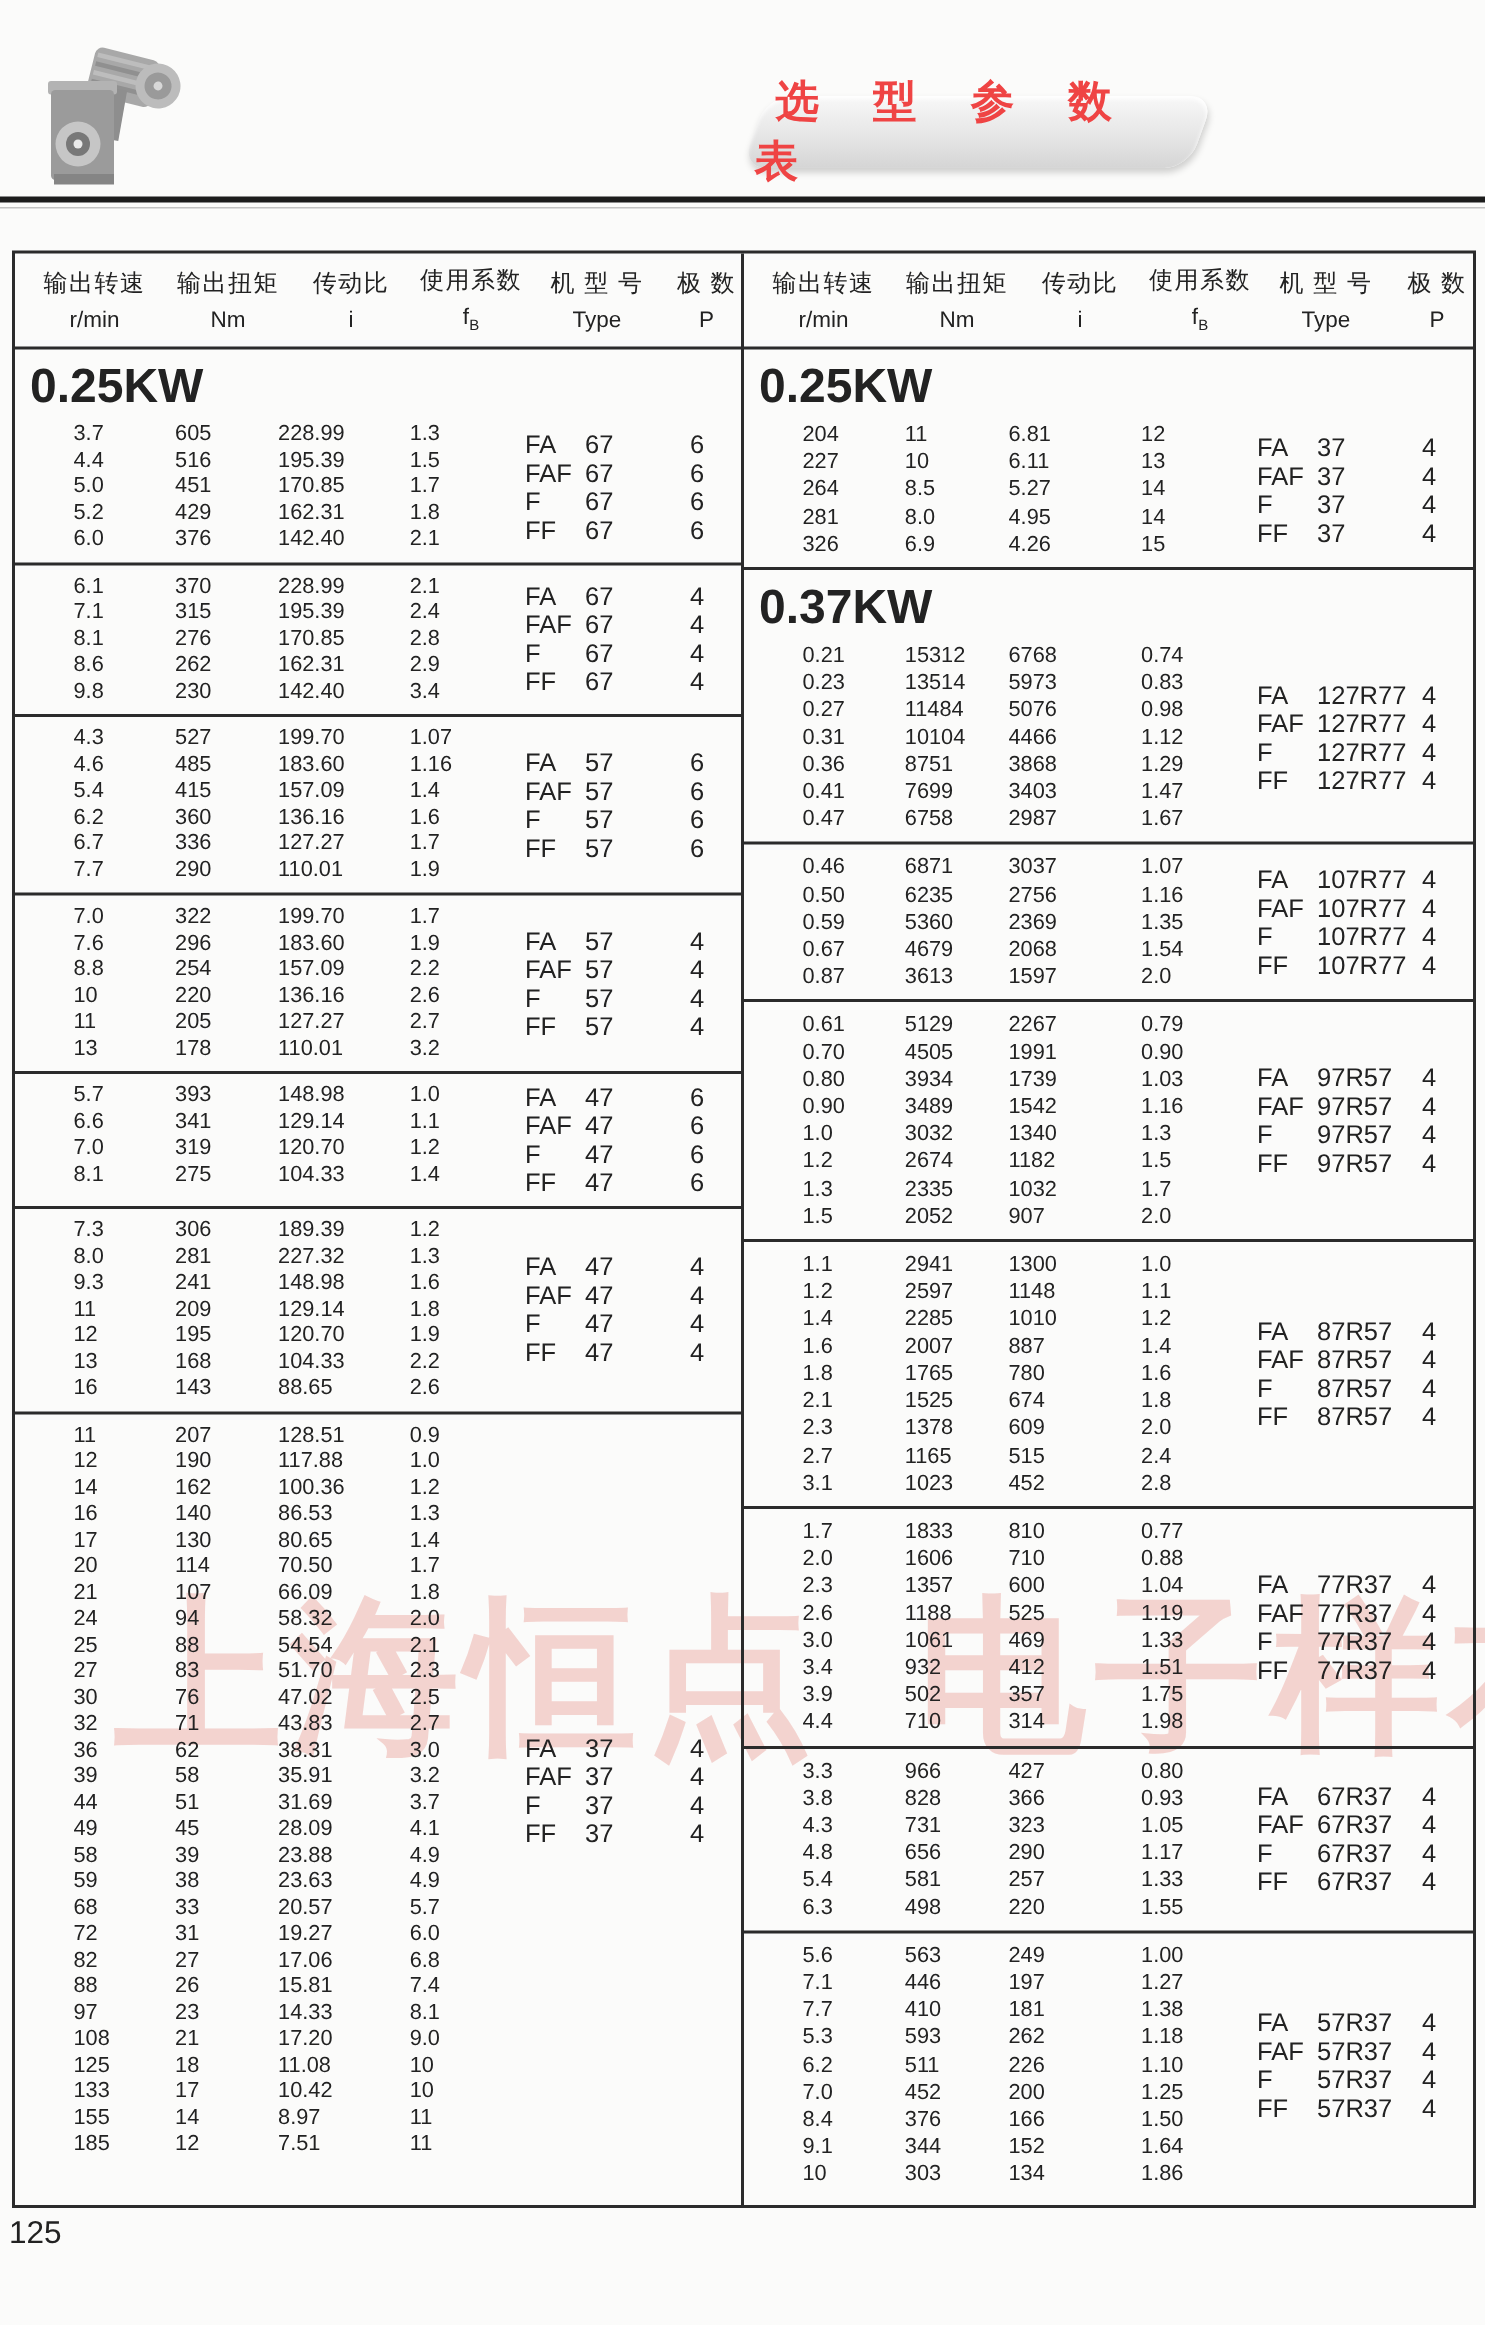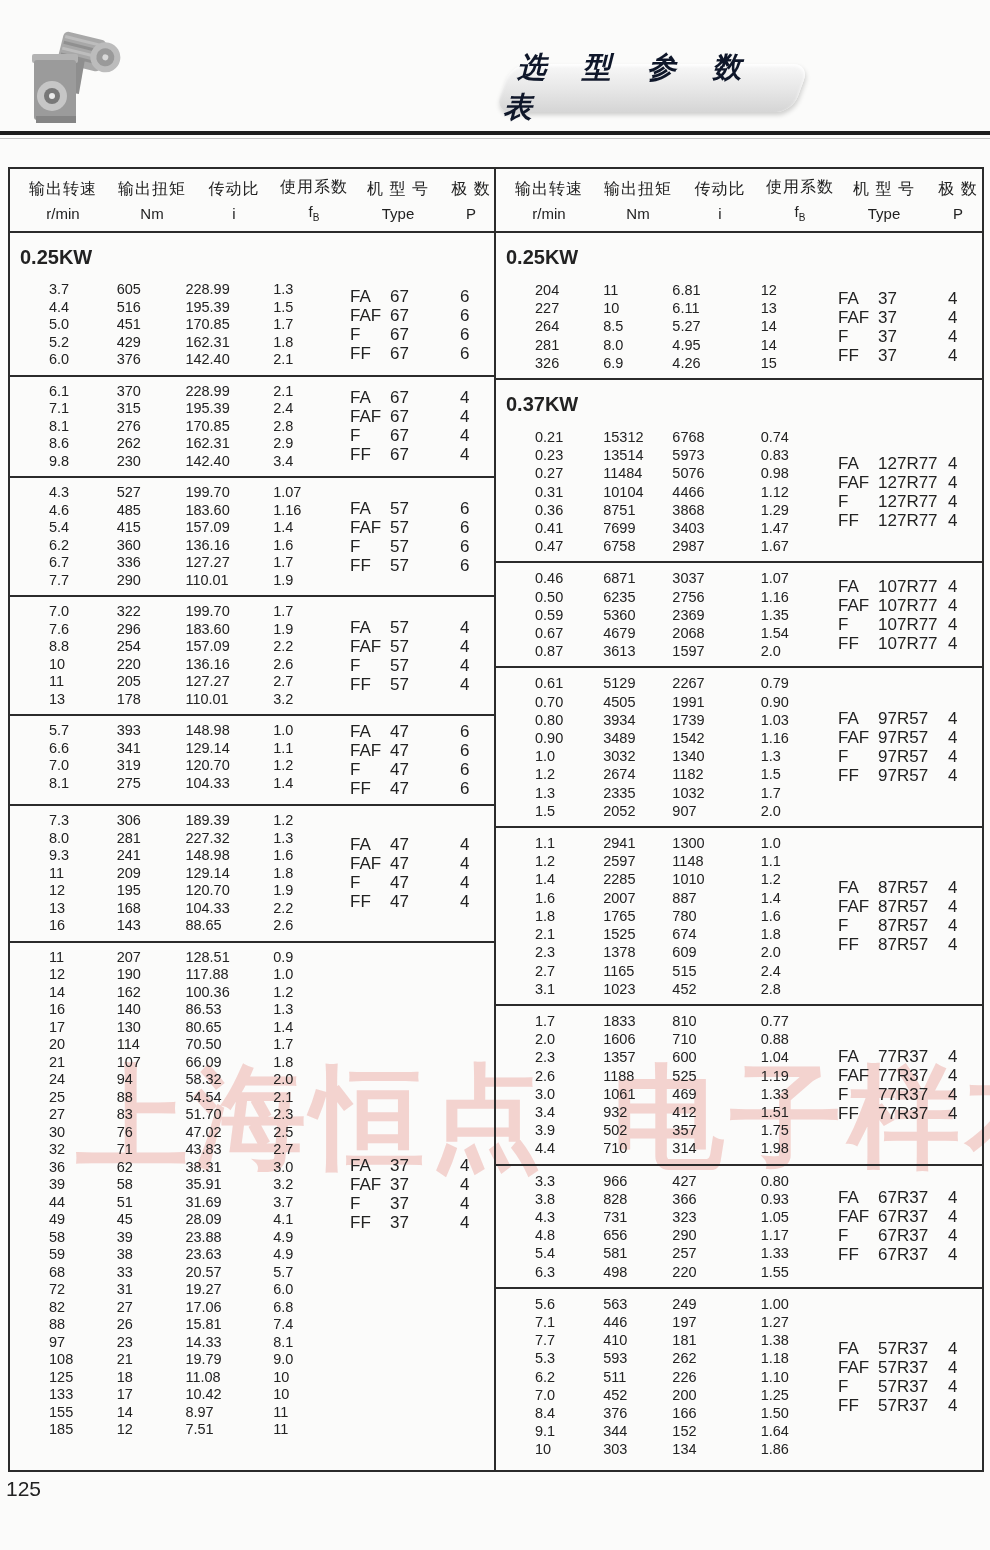--- a/index.html
+++ b/index.html
@@ -16,43 +16,43 @@
   
   .band{
     position:absolute;left:503px;top:64px;width:298px;height:48px;
     transform:skewX(-20deg);border-radius:16px;
     background:linear-gradient(180deg,#f8f8f8 0%,#e6e6e6 55%,#d5d5d5 100%);
     box-shadow:2px 3px 5px rgba(0,0,0,0.18), inset 0 2px 3px rgba(255,255,255,0.9);
   }
   .band-text{
     position:absolute;left:503px;top:64px;width:298px;height:48px;
     display:flex;align-items:center;justify-content:center;
-    font-size:29px;font-weight:bold;font-style:italic;
-    letter-spacing:14px;text-indent:14px;color:#0f172a;
+    font-size:29px;font-weight:bold;
+    letter-spacing:14px;text-indent:14px;color:#ef4444;
   }
   
   .watermark{
     position:absolute;left:76px;top:1062px;z-index:0;display:flex;gap:64px;
     font-size:112px;font-weight:bold;letter-spacing:6px;white-space:nowrap;
     color:rgba(226,120,110,0.30);pointer-events:none;line-height:1;
   }
   
   .ptable{
     position:absolute;left:8px;top:167px;width:972px;height:1301px;
     border:2px solid #2b2b2b;display:flex;z-index:1;box-sizing:content-box;
   }
   .half{width:50%;box-sizing:border-box;display:flex;flex-direction:column}
   .half.left{border-right:2px solid #2b2b2b}
   .half-header{height:62px;border-bottom:2px solid #2b2b2b;display:flex;align-items:center;flex:none}
   .hcell{text-align:center;box-sizing:border-box}
   .hc0{width:106px}.hc1{width:72px}.hc2{width:92px}.hc3{width:68px}.hc4{width:100px}.hc5{flex:1}
   .hcn{font-size:16px;letter-spacing:1px;white-space:nowrap}
   .hen{font-size:15px;margin-top:5px}
   .hen sub{font-size:10px}
-  .power{font-size:20px;font-weight:bold;margin:9px 16px 3px 10px;line-height:30px;flex:none}
+  .power{font-size:32px;font-weight:bold;margin:9px 16px 3px 10px;line-height:30px;flex:none}
   .block{display:flex;padding:6px 4px;border-bottom:2px solid #2b2b2b;flex:none}
   .half > .block:last-child{border-bottom:none}
   .dcol{box-sizing:border-box}
   .c0{width:106px;padding-left:35px}
   .c1{width:72px}
   .c2{width:92px}
   .c3{width:68px}
   .v{line-height:17.5px;font-size:14.5px;white-space:nowrap}
   .half.right .v{line-height:18.2px}
   .tgroup{flex:1;display:flex;flex-direction:column;justify-content:center;padding-left:12px}
@@ -527,21 +527,21 @@
           <div class="v">35.91</div>
           <div class="v">31.69</div>
           <div class="v">28.09</div>
           <div class="v">23.88</div>
           <div class="v">23.63</div>
           <div class="v">20.57</div>
           <div class="v">19.27</div>
           <div class="v">17.06</div>
           <div class="v">15.81</div>
           <div class="v">14.33</div>
-          <div class="v">19.79</div>
+          <div class="v">17.20</div>
           <div class="v">11.08</div>
           <div class="v">10.42</div>
           <div class="v">8.97</div>
           <div class="v">7.51</div>
         </div>
         <div class="dcol c3">
           <div class="v">0.9</div>
           <div class="v">1.0</div>
           <div class="v">1.2</div>
           <div class="v">1.3</div>

